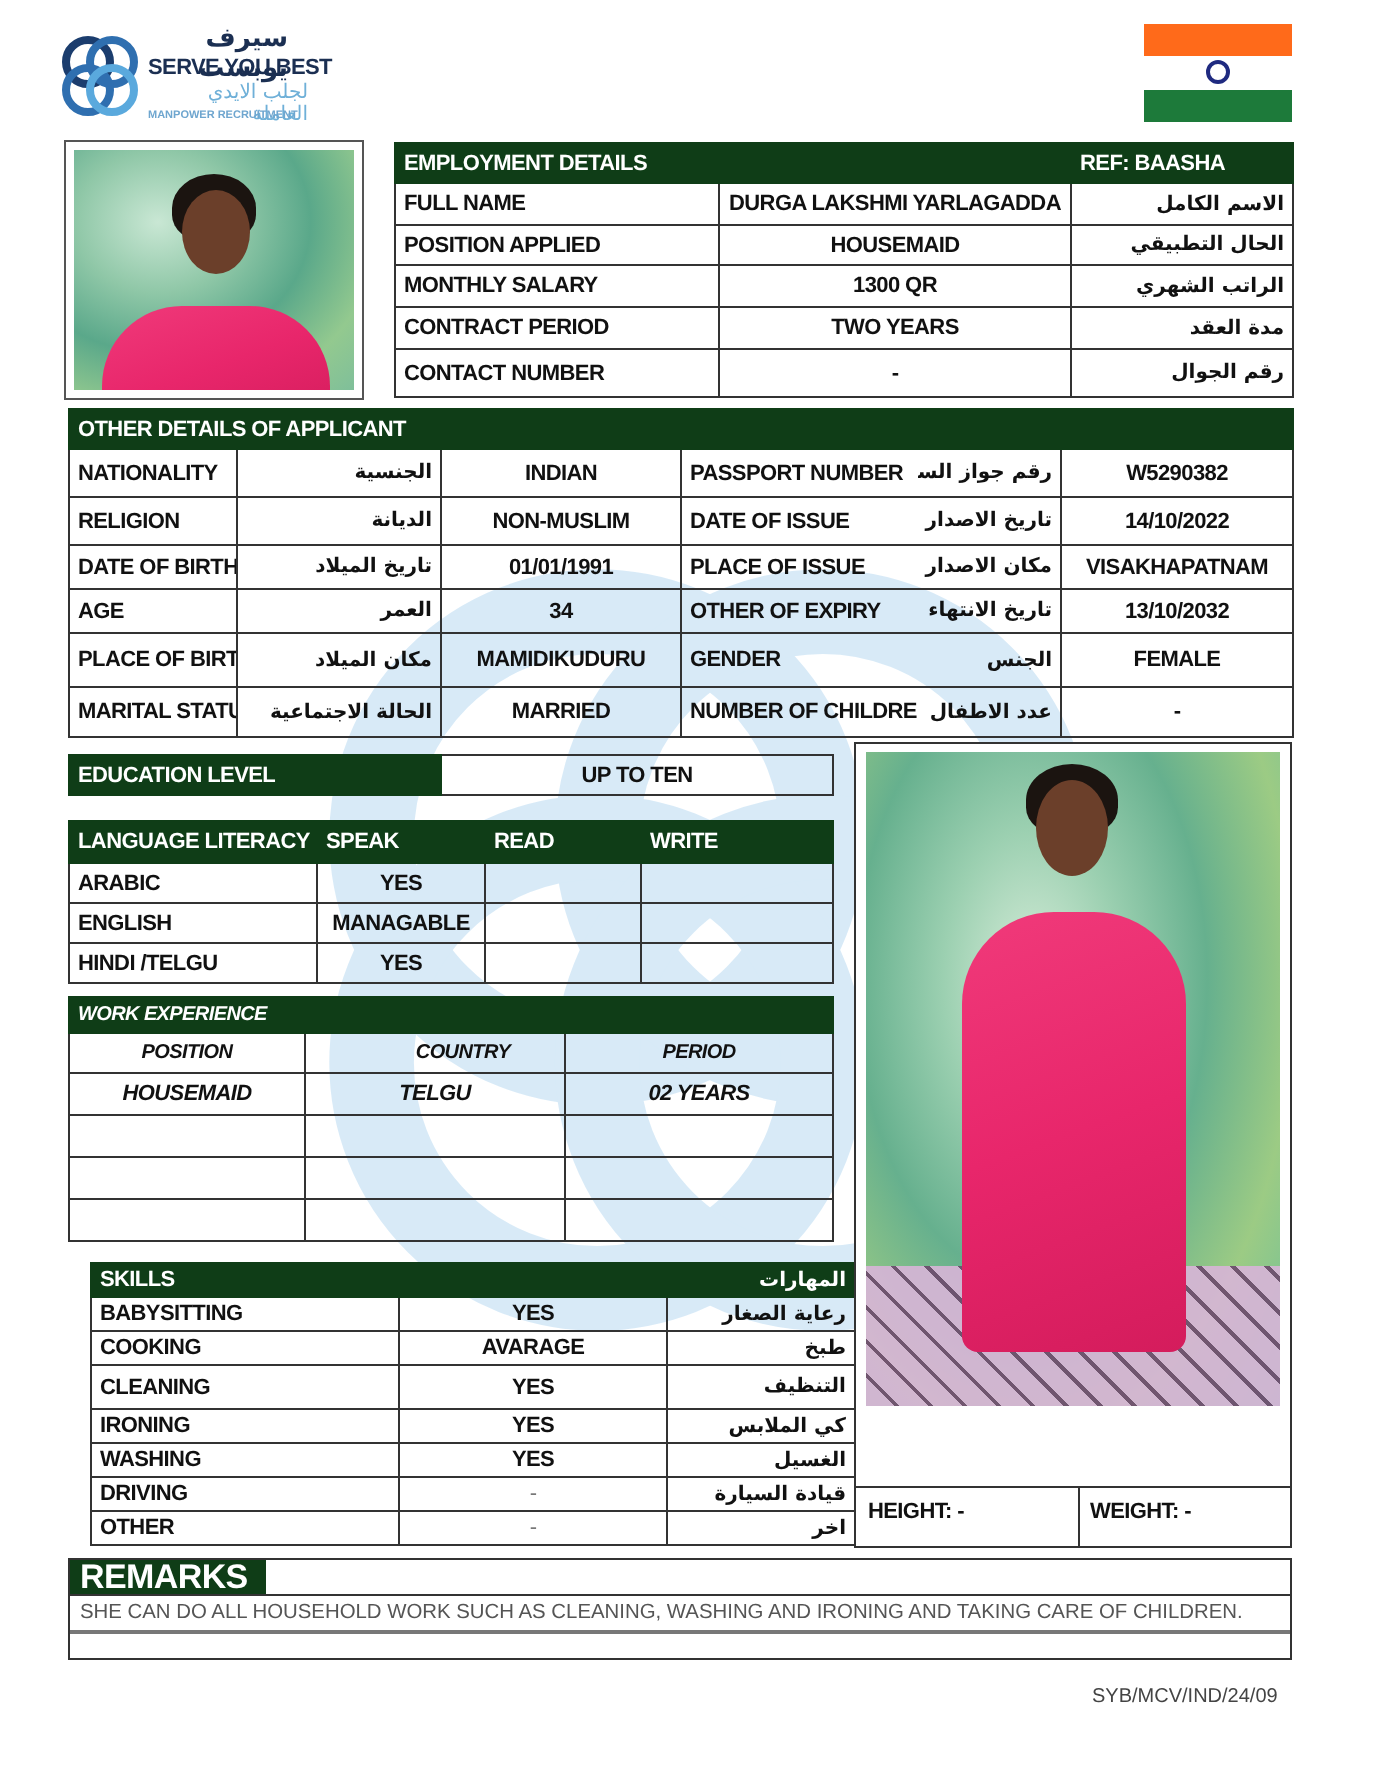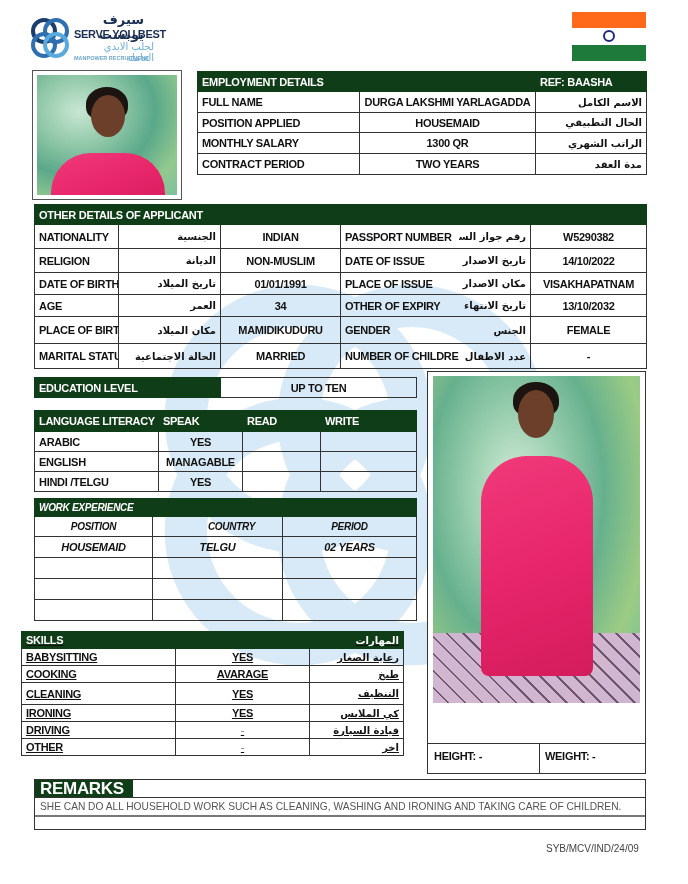--- a/index.html
+++ b/index.html
@@ -98,20 +98,25 @@
   <tr style="height:21px;">
     <td>MONTHLY SALARY</td>
     <td class="c">1300 QR</td>
     <td class="r ar">الراتب الشهري</td>
   </tr>
   <tr style="height:21px;">
     <td>CONTRACT PERIOD</td>
     <td class="c">TWO YEARS</td>
     <td class="r ar">مدة العقد</td>
   </tr>
+  <tr style="height:24px;">
+    <td>CONTACT NUMBER</td>
+    <td class="c">-</td>
+    <td class="r ar">رقم الجوال</td>
+  </tr>
 </tbody>
   </table>
 
 <table style="left:34px; top:204px; width:612px;">
   <colgroup>
     <col style="width:84px">
       <col style="width:102px">
       <col style="width:120px">
     <col style="width:118px">
       <col style="width:72px">
@@ -253,21 +258,21 @@
     <td class="c"></td>
   </tr>
   <tr style="height:21px;">
     <td class="c"></td>
     <td class="c"></td>
     <td class="c"></td>
   </tr>
 </tbody>
   </table>
 
-<table style="left:21px; top:631px; width:382px;text-decoration:underline;">
+<table style="left:45px; top:631px; width:382px;">
   <colgroup>
       <col style="width:154px">
       <col style="width:134px">
       <col style="width:94px">
     </colgroup>
   <tbody>
       <tr style="height:17px;">
     <td class="g" colspan="2" style="position:relative;">
       <span>SKILLS</span>
     </td>
@@ -285,20 +290,25 @@
   </tr>
   <tr style="height:22px;">
     <td>CLEANING</td>
     <td class="c">YES</td>
     <td class="r ar">التنظيف</td>
   </tr>
   <tr style="height:17px;">
     <td>IRONING</td>
     <td class="c">YES</td>
     <td class="r ar">كي الملابس</td>
+  </tr>
+  <tr style="height:17px;">
+    <td>WASHING</td>
+    <td class="c">YES</td>
+    <td class="r ar">الغسيل</td>
   </tr>
   <tr style="height:17px;">
     <td>DRIVING</td>
     <td class="c" style="font-weight:normal; color:#777;">-</td>
     <td class="r ar">قيادة السيارة</td>
   </tr>
   <tr style="height:17px;">
     <td>OTHER</td>
     <td class="c" style="font-weight:normal; color:#777;">-</td>
     <td class="r ar">اخر</td>

